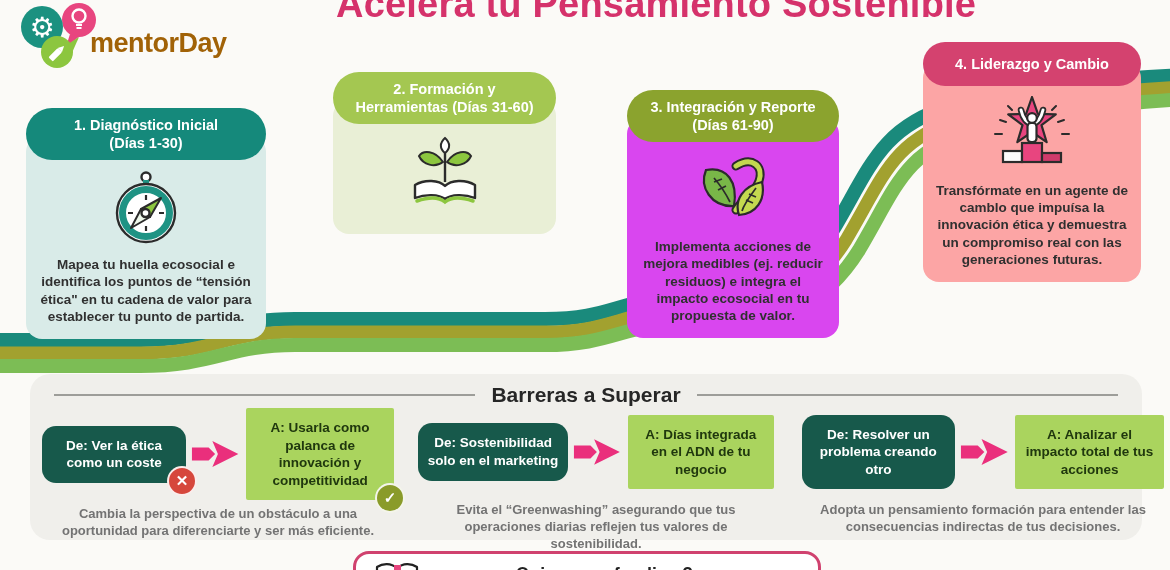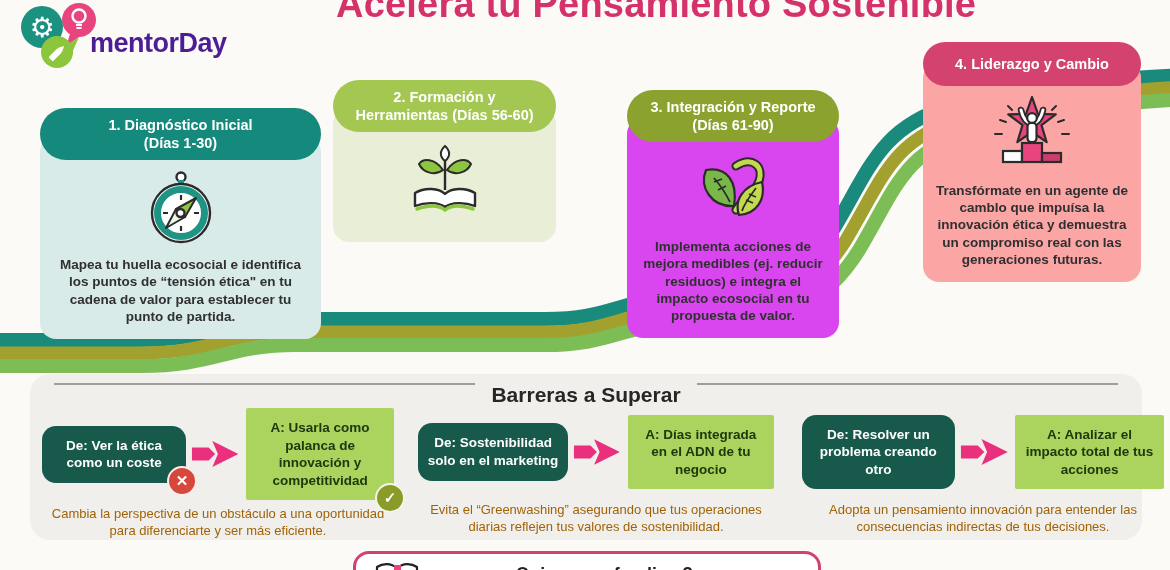--- a/index.html
+++ b/index.html
@@ -3,56 +3,56 @@
 <meta charset="utf-8">
 <style>
   html,body{margin:0;padding:0;}
   body{font-family:"Liberation Sans",sans-serif;background:#e9e9e9;}
   .canvas{position:relative;width:1170px;height:570px;overflow:hidden;background:#fbfaf7;}
 
   
   .main-title{position:absolute;left:336px;top:-17px;font-size:38px;font-weight:bold;
     color:#d5326b;white-space:nowrap;letter-spacing:.2px;z-index:3;}
   .logo{position:absolute;left:16px;top:2px;display:flex;align-items:flex-start;z-index:3;}
-  .logo-text{margin-left:-26px;margin-top:26px;font-size:27px;font-weight:bold;color:#4c1d95;letter-spacing:-.5px;}
+  .logo-text{margin-left:-26px;margin-top:26px;font-size:27px;font-weight:bold;color:#a16207;letter-spacing:-.5px;}
 
   
   .ribbon{position:absolute;left:0;top:0;z-index:1;}
 
   
   .step{position:absolute;z-index:2;}
   .pill{position:relative;z-index:2;border-radius:26px;color:#fff;font-weight:bold;
     text-align:center;font-size:14.5px;line-height:1.25;padding:8px 6px;}
   .card{position:relative;z-index:1;margin-top:-24px;border-radius:16px;padding:30px 8px 14px;text-align:center;}
   .icon-wrap{display:flex;justify-content:center;align-items:center;height:84px;margin-bottom:6px;}
   .body-text{font-size:13.5px;font-weight:bold;color:#303030;line-height:1.27;padding:0 4px;}
-  .s1{left:40px;top:108px;width:281px;} .s1 .pill{background:#15897b;} .s1 .card{background:#d9ebe8;}
-  .s2{left:333px;top:80px;width:223px;} .s2 .pill{background:#a4c751;} .s2 .card{background:#e9efd6;}
+  .s1{left:26px;top:108px;width:240px;} .s1 .pill{background:#15897b;} .s1 .card{background:#d9ebe8;}
+  .s2{left:333px;top:72px;width:223px;} .s2 .pill{background:#a4c751;} .s2 .card{background:#e9efd6;}
   .s3{left:627px;top:56px;width:212px;} .s3 .pill{background:#8ba32e;margin-top:34px;} .s3 .card{background:#d946ef;}
   .s4{left:923px;top:42px;width:218px;} .s4 .pill{background:#d4426f;padding:13px 6px;} .s4 .card{background:#fca5a5;}
 
   
   .panel{position:absolute;left:30px;top:374px;width:1112px;height:166px;background:#f0efeb;
     border-radius:20px;z-index:2;}
-  .panel-title-row{display:flex;align-items:flex-start;gap:16px;padding:9px 24px 0 24px;}
+  .panel-title-row{display:flex;align-items:center;gap:16px;padding:9px 24px 0 24px;}
   .rule{flex:1;height:2px;background:#9d9d99;}
   .panel-title{font-size:21px;font-weight:bold;color:#262626;white-space:nowrap;}
   .bgroup{position:absolute;top:34px;}
   .g1{left:12px;width:352px;} .g2{left:388px;width:356px;} .g3{left:772px;width:362px;}
   .brow{display:flex;align-items:center;justify-content:center;gap:5px;min-height:88px;}
   .debox{background:#17594b;color:#fff;border-radius:14px;font-size:13.5px;font-weight:bold;
     text-align:center;padding:11px 8px;width:138px;position:relative;line-height:1.3;}
   .g2 .debox,.g3 .debox{width:146px;}
   .abox{background:#aad45e;color:#20380e;border-radius:2px;font-size:13.5px;font-weight:bold;
     text-align:center;padding:11px 8px;width:142px;position:relative;line-height:1.3;}
   .badge{position:absolute;width:30px;height:30px;border-radius:50%;color:#fff;font-size:15px;
     font-weight:bold;display:flex;align-items:center;justify-content:center;
     right:-11px;bottom:-13px;border:2px solid rgba(255,255,255,.9);box-sizing:border-box;}
   .badge-x{background:#d6473c;} .badge-check{background:#8a9b2a;}
-  .bcaption{text-align:center;font-size:13px;font-weight:normal;color:#a16207;line-height:1.32;margin-top:5px;padding:0 2px;}
+  .bcaption{text-align:center;font-size:13px;font-weight:bold;color:#737373;line-height:1.32;margin-top:5px;padding:0 2px;}
 
   
   .footer{position:absolute;left:353px;top:551px;width:468px;height:72px;background:#fff;
     border:3.5px solid #d0426f;border-radius:16px;display:flex;align-items:flex-start;
     padding:7px 18px;gap:14px;z-index:2;box-sizing:border-box;}
   .footer-text{flex:1;text-align:center;font-size:17.5px;font-weight:bold;color:#222;margin-top:3px;margin-right:36px;}
 </style>
 </head>
 <body>
 
@@ -111,21 +111,21 @@
           <circle cx="32.5" cy="44" r="4" fill="#fff" stroke="#2b2b2b" stroke-width="2.4"></circle>
         </svg>
       </div>
       <div class="body-text">Mapea tu huella ecosocial e identifica los puntos de “tensión ética" en tu cadena de valor para establecer tu punto de partida.</div>
     </div>
   </div>
 
   <div class="step s2">
     <div class="pill">
       <div>2. Formación y</div>
-      <div>Herramientas (Días 56-60)</div>
+      <div>Herramientas (Días 31-60)</div>
     </div>
     <div class="card">
       <div class="icon-wrap">
         <svg width="76" height="74" viewBox="0 0 76 74">
           <line x1="38" y1="16" x2="38" y2="47" stroke="#2b2b2b" stroke-width="2.4"></line>
           <path d="M38,3 C43.5,8 43.5,13.5 38,18 C32.5,13.5 32.5,8 38,3 Z" fill="#fff" stroke="#2b2b2b" stroke-width="2"></path>
           <path d="M36,27 C28,15 16,15 12,21 C16,30 28,33 36,27 Z" fill="#8cc63f" stroke="#2b2b2b" stroke-width="2"></path>
           <path d="M40,27 C48,15 60,15 64,21 C60,30 48,33 40,27 Z" fill="#8cc63f" stroke="#2b2b2b" stroke-width="2"></path>
           <path d="M8,50 C18,44 32,45 38,51 C44,45 58,44 68,50 L68,63 C58,59 44,59 38,64 C32,59 18,59 8,63 Z" fill="#fff" stroke="#2b2b2b" stroke-width="2.4" stroke-linejoin="round"></path>
           <path d="M10,66 C22,62 32,62 38,67 C44,62 54,62 66,66" fill="none" stroke="#8cc63f" stroke-width="3.5" stroke-linecap="round"></path>
@@ -223,21 +223,21 @@
           <span>De: Resolver un problema creando otro</span>
         </div>
         <svg width="54" height="38" viewBox="0 0 54 38">
           <polygon points="1,12 19,12 26,19 19,26 1,26" fill="#ea2f7c"></polygon>
           <polygon points="23,5 51,19 23,33 29,19" fill="#ea2f7c"></polygon>
         </svg>
         <div class="abox">
           <span>A: Analizar el impacto total de tus acciones</span>
         </div>
       </div>
-      <div class="bcaption">Adopta un pensamiento innovación para entender las consecuencias indirectas de tus decisiones.</div>
+      <div class="bcaption">Adopta un pensamiento formación para entender las consecuencias indirectas de tus decisiones.</div>
     </div>
   </div>
 
   <div class="footer">
     <svg width="46" height="32" viewBox="0 0 46 32">
       <path d="M3,6 C9,2 17,2 23,7 C29,2 37,2 43,6 L43,26 C37,22 29,22 23,27 C17,22 9,22 3,26 Z" fill="#fff" stroke="#222" stroke-width="2.2" stroke-linejoin="round"></path>
       <path d="M23,7 L23,27" stroke="#222" stroke-width="1.5"></path>
       <polygon points="20,4 27,4 27,14 23.5,10.5 20,14" fill="#e8457f"></polygon>
     </svg>
     <div class="footer-text">¿Quieres profundizar?</div>

